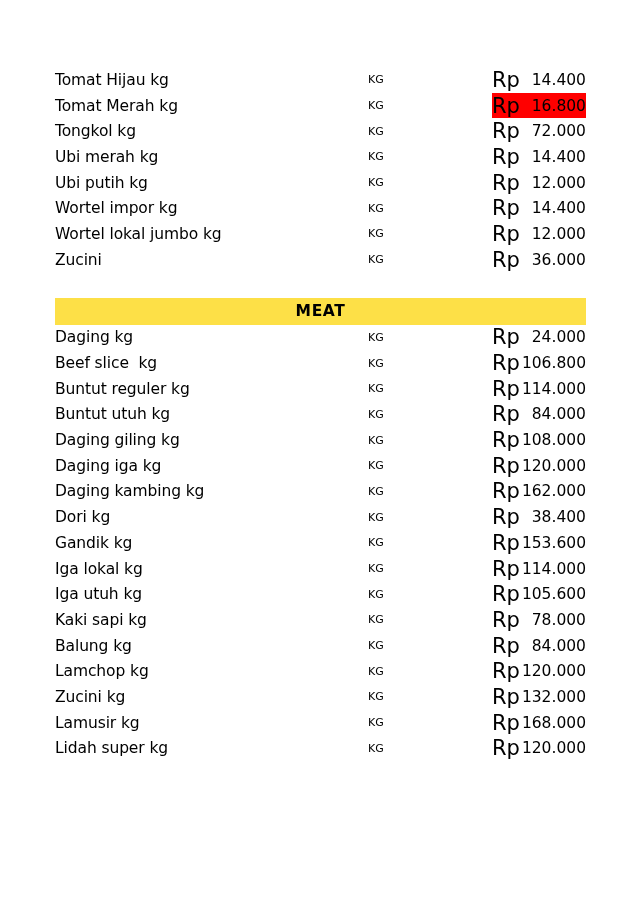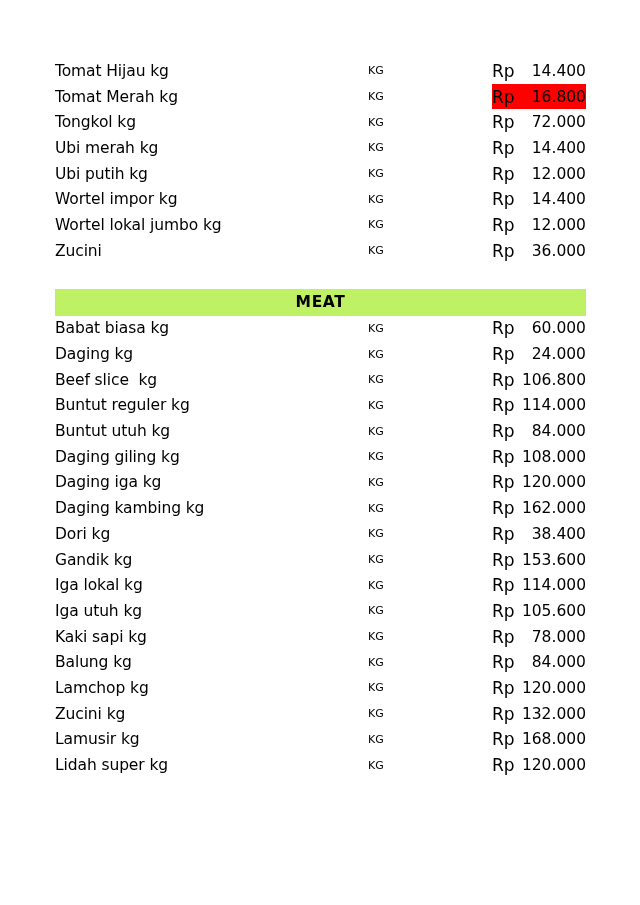--- a/index.html
+++ b/index.html
@@ -12,21 +12,21 @@
     height: 905px;
     position: relative;
     font-family: "DejaVu Sans", sans-serif;
     color: #000000;
     overflow: hidden;
   }
 
   #page {
     position: absolute;
     left: 0;
-    top: 0;
+    top: 9px;
     width: 640px;
     height: 726px;
     background: #ffffff;
   }
 
   
   #price-list {
     position: absolute;
     left: 55px;
     top: 58px;
@@ -57,21 +57,21 @@
     padding-left: 2px;
   }
 
   .cell-unit {
     font-size: 11px;
     text-align: left;
     padding-left: 1px;
   }
 
   .cell-rp {
-    font-size: 17px;
+    font-size: 21px;
     text-align: left;
   }
 
   .cell-amount {
     font-size: 15.5px;
     text-align: right;
     padding-right: 1px;
   }
 
   
@@ -80,21 +80,21 @@
     background: #ff0000;
   }
 
   
   tr.spacer-row { height: 25px; }
   tr.spacer-row td { background: transparent; }
 
   
   tr.section-row { height: 27px; }
   tr.section-row td {
-    background: #bef264;
+    background: #fde047;
     text-align: center;
     font-size: 15.5px;
     font-weight: 600;
     letter-spacing: 0.6px;
     vertical-align: middle;
   }
 </style>
 </head>
 <body>
 
@@ -155,26 +155,20 @@
           <td class="cell-rp">Rp</td>
           <td class="cell-amount">36.000</td>
         </tr>
         <tr class="spacer-row">
           <td colspan="4"></td>
         </tr>
         <tr class="section-row">
           <td colspan="4">MEAT</td>
         </tr>
         <tr class="item-row">
-          <td class="cell-name">Babat biasa kg</td>
-          <td class="cell-unit">KG</td>
-          <td class="cell-rp">Rp</td>
-          <td class="cell-amount">60.000</td>
-        </tr>
-        <tr class="item-row">
           <td class="cell-name">Daging kg</td>
           <td class="cell-unit">KG</td>
           <td class="cell-rp">Rp</td>
           <td class="cell-amount">24.000</td>
         </tr>
         <tr class="item-row">
           <td class="cell-name">Beef slice  kg</td>
           <td class="cell-unit">KG</td>
           <td class="cell-rp">Rp</td>
           <td class="cell-amount">106.800</td>

